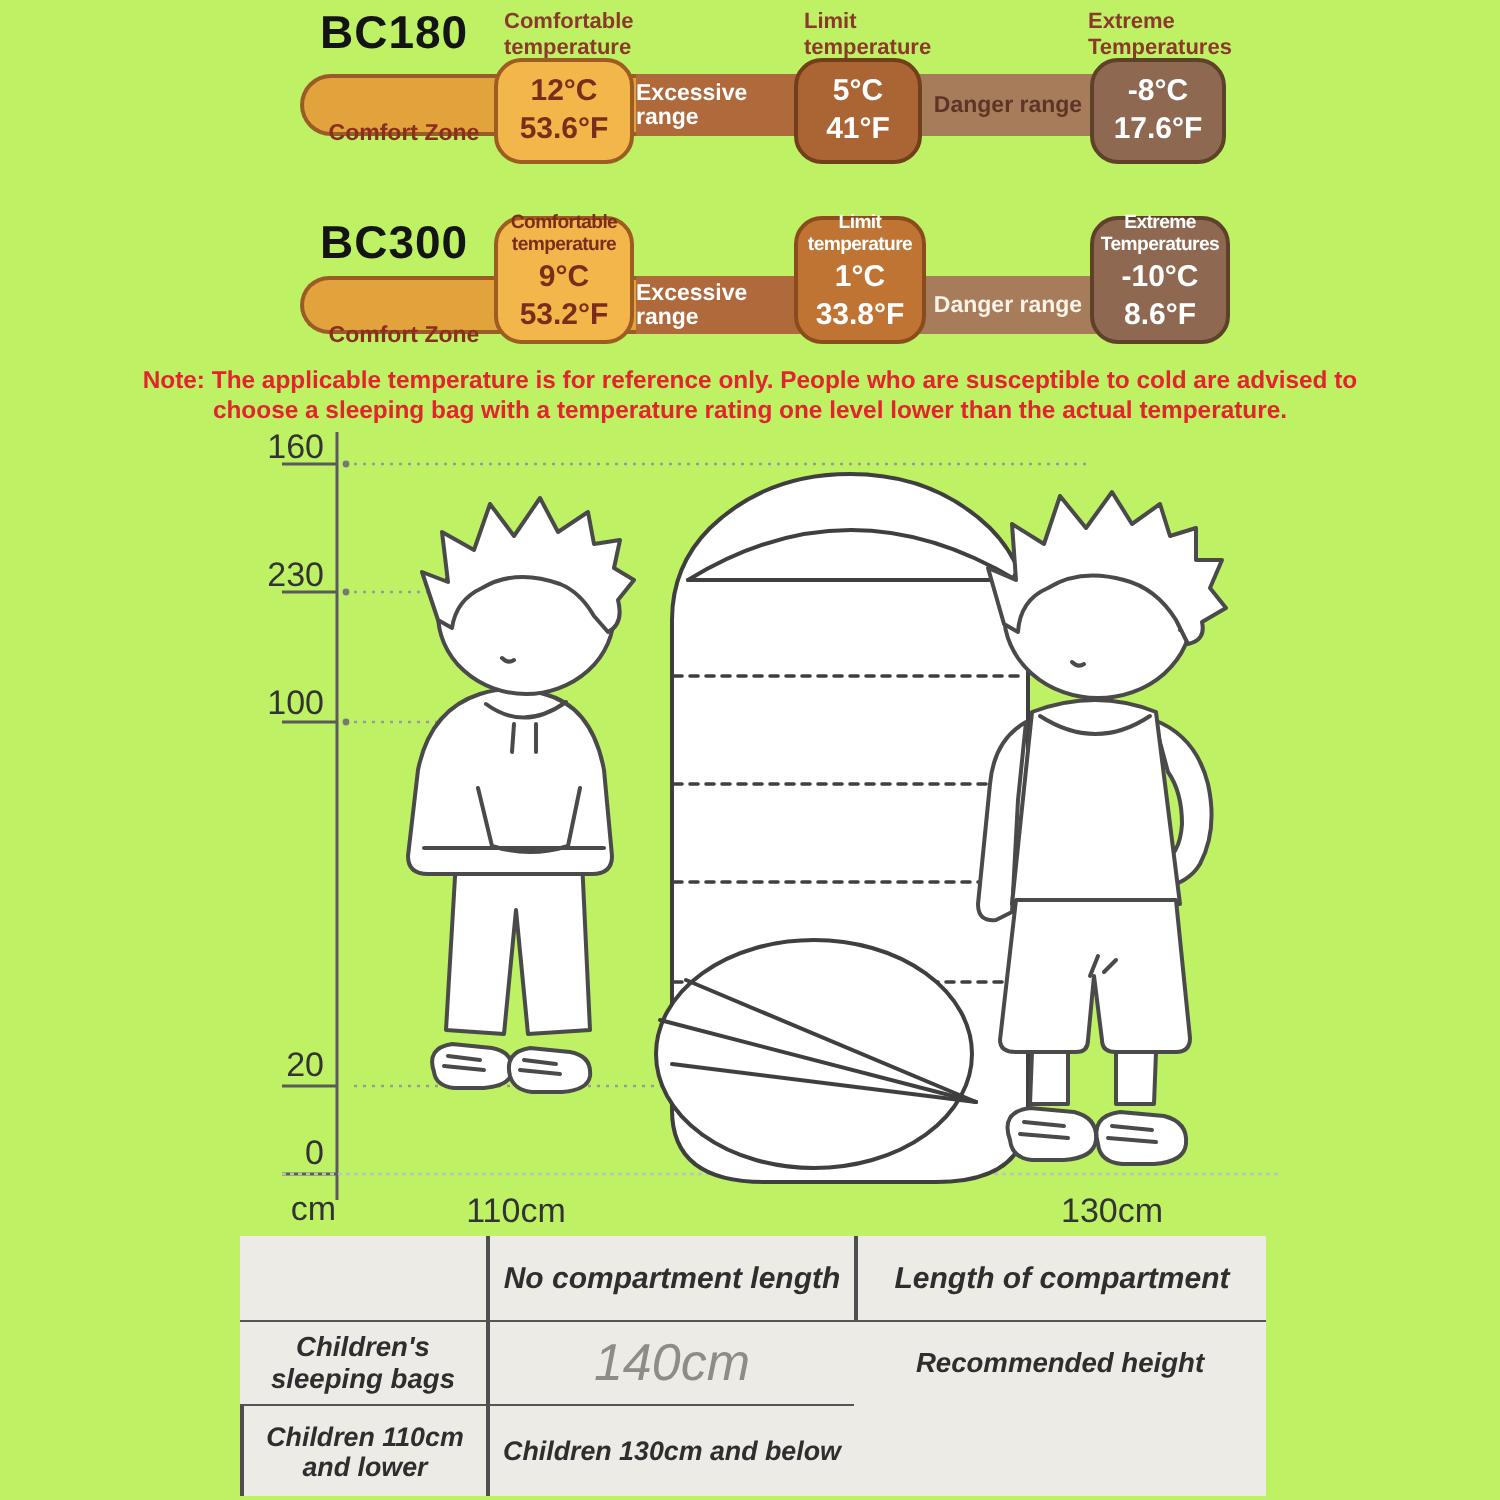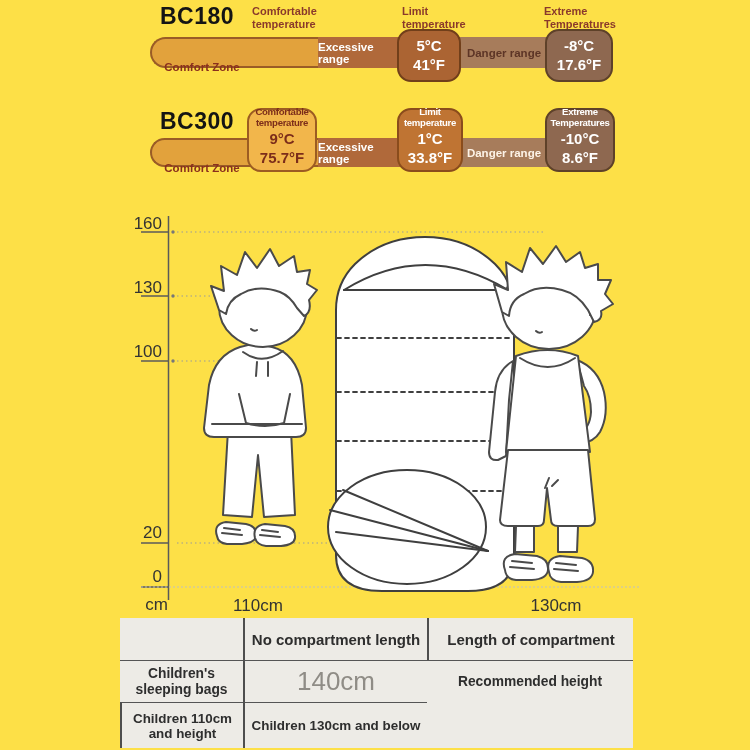--- a/index.html
+++ b/index.html
@@ -1,18 +1,18 @@
 <!DOCTYPE html>
 <html><head>
 <meta charset="utf-8">
 <style>
   * { margin:0; padding:0; box-sizing:border-box; }
   html,body { width:750px; height:750px; background:#fff; overflow:hidden; }
   body { font-family:"Liberation Sans", sans-serif; color:#222; }
-  .page { position:relative; width:750px; height:750px; background:#fde047; }
+  .page { position:relative; width:750px; height:750px; background:#bef264; }
 
   
   .temp-row { position:absolute; left:0; width:750px; height:100px; }
   .row1 { top:0; }
   .row2 { top:100px; }
   .model-name { position:absolute; left:160px; top:3px; font-size:23px; font-weight:700; color:#141414; letter-spacing:0.5px; }
   .row2 .model-name { top:8px; }
   .lbl { position:absolute; top:5px; font-size:11px; font-weight:700; color:#8a392b; line-height:1.15; }
   .lbl-comfortable { left:252px; width:90px; }
   .lbl-limit { left:402px; width:82px; }
@@ -47,21 +47,21 @@
 
   
   .chart-svg { position:absolute; left:0; top:0; width:750px; height:750px; pointer-events:none; }
   .axis-label { position:absolute; width:36px; text-align:right; font-size:17px; color:#333; }
   .unit-label { position:absolute; left:132px; top:595px; width:36px; text-align:right; font-size:17px; color:#333; }
   .height-label { position:absolute; top:596px; width:80px; text-align:center; font-size:17px; color:#333; }
   .hl-1 { left:218px; } .hl-2 { left:516px; }
 
   
   .size-table { position:absolute; left:120px; top:618px; width:513px; height:130px; background:#edebe6; display:grid; grid-template-columns:123px 184px 206px; grid-template-rows:42px 42px 46px; }
-  .cell { display:flex; align-items:center; justify-content:center; text-align:center; color:#2e2e2e; }
+  .cell { display:flex; align-items:center; justify-content:center; text-align:center; color:#2e2e2e;font-style:italic; }
   .cell.vline { border-left:2px solid #4e4e4e; }
   .cell.hline { border-top:1.5px solid #555; }
   .cell.head { font-size:15px; font-weight:700; }
   .cell.rowlabel { font-size:13.8px; font-weight:700; line-height:1.15; padding:0 5px; }
   .cell.bigval { font-size:26px; color:#8f8c86; }
   .cell.smallval { font-size:13.4px; font-weight:700; }
 </style>
 </head>
 <body>
 
@@ -74,20 +74,24 @@
     <div class="lbl lbl-extreme">Extreme Temperatures</div>
     <div class="seg bar-comfort">
         <span>Comfort Zone</span>
       </div>
     <div class="seg bar-excessive">
         <span>Excessive range</span>
       </div>
     <div class="seg bar-danger">
         <span>Danger range</span>
       </div>
+    <div class="tbox box-comfortable">
+      <div class="temp-line">12°C</div>
+      <div class="temp-line">53.6°F</div>
+    </div>
     <div class="tbox box-limit">
       <div class="temp-line">5°C</div>
       <div class="temp-line">41°F</div>
     </div>
     <div class="tbox box-extreme">
       <div class="temp-line">-8°C</div>
       <div class="temp-line">17.6°F</div>
     </div>
   </section>
 
@@ -98,34 +102,35 @@
       </div>
     <div class="seg bar-excessive">
         <span>Excessive range</span>
       </div>
     <div class="seg bar-danger">
         <span>Danger range</span>
       </div>
     <div class="tbox box-comfortable">
       <div class="box-label dark">Comfortable temperature</div>
       <div class="temp-line">9°C</div>
-      <div class="temp-line">75.7°F</div>
+      <div class="temp-line">53.2°F</div>
     </div>
     <div class="tbox box-limit">
       <div class="box-label light">Limit temperature</div>
       <div class="temp-line">1°C</div>
       <div class="temp-line">33.8°F</div>
     </div>
     <div class="tbox box-extreme">
       <div class="box-label light">Extreme Temperatures</div>
       <div class="temp-line">-10°C</div>
       <div class="temp-line">8.6°F</div>
     </div>
   </section>
 
+  <p class="note">Note: The applicable temperature is for reference only. People who are susceptible to cold are advised to choose a sleeping bag with a temperature rating one level lower than the actual temperature.</p>
 
   <svg class="chart-svg" viewBox="0 0 750 750" xmlns="http://www.w3.org/2000/svg">
     <g stroke="#5a5a5a" stroke-width="1.5" fill="none">
       <line x1="168.5" y1="216" x2="168.5" y2="600"></line>
       <line x1="141" y1="232" x2="168" y2="232"></line>
       <line x1="141" y1="296" x2="168" y2="296"></line>
       <line x1="141" y1="361" x2="168" y2="361"></line>
       <line x1="141" y1="543" x2="168" y2="543"></line>
       <line x1="141" y1="587" x2="168" y2="587"></line>
     </g>
@@ -195,34 +200,34 @@
       <path d="M505 570 Q500 556 515 554 L537 556 Q549 559 548 570 Q547 579 532 580 L516 580 Q506 579 505 570 Z"></path>
       <line x1="512" y1="561" x2="532" y2="563"></line>
         <line x1="510" y1="567" x2="534" y2="569"></line>
       <path d="M549 572 Q545 558 560 556 L582 558 Q594 561 593 572 Q592 581 577 582 L561 582 Q550 581 549 572 Z"></path>
       <line x1="556" y1="563" x2="576" y2="565"></line>
         <line x1="554" y1="569" x2="578" y2="571"></line>
     </g>
   </svg>
 
   <div class="axis-label" style="left:126px; top:214px;">160</div>
-  <div class="axis-label" style="left:126px; top:278px;">130</div>
+  <div class="axis-label" style="left:126px; top:278px;">230</div>
   <div class="axis-label" style="left:126px; top:342px;">100</div>
   <div class="axis-label" style="left:126px; top:523px;">20</div>
   <div class="axis-label" style="left:126px; top:567px;">0</div>
   <div class="unit-label">cm</div>
   <div class="height-label hl-1">110cm</div>
   <div class="height-label hl-2">130cm</div>
 
   <div class="size-table">
     <div class="cell"></div>
     <div class="cell vline head">No compartment length</div>
     <div class="cell vline head">Length of compartment</div>
 
     <div class="cell hline rowlabel">Children's sleeping bags</div>
     <div class="cell hline vline bigval">140cm</div>
 
     <div class="cell hline rowlabel">Recommended height</div>
-    <div class="cell hline vline smallval">Children 110cm and height</div>
+    <div class="cell hline vline smallval">Children 110cm and lower</div>
     <div class="cell hline vline smallval">Children 130cm and below</div>
   </div>
 
 </div>
 
 </body></html>

